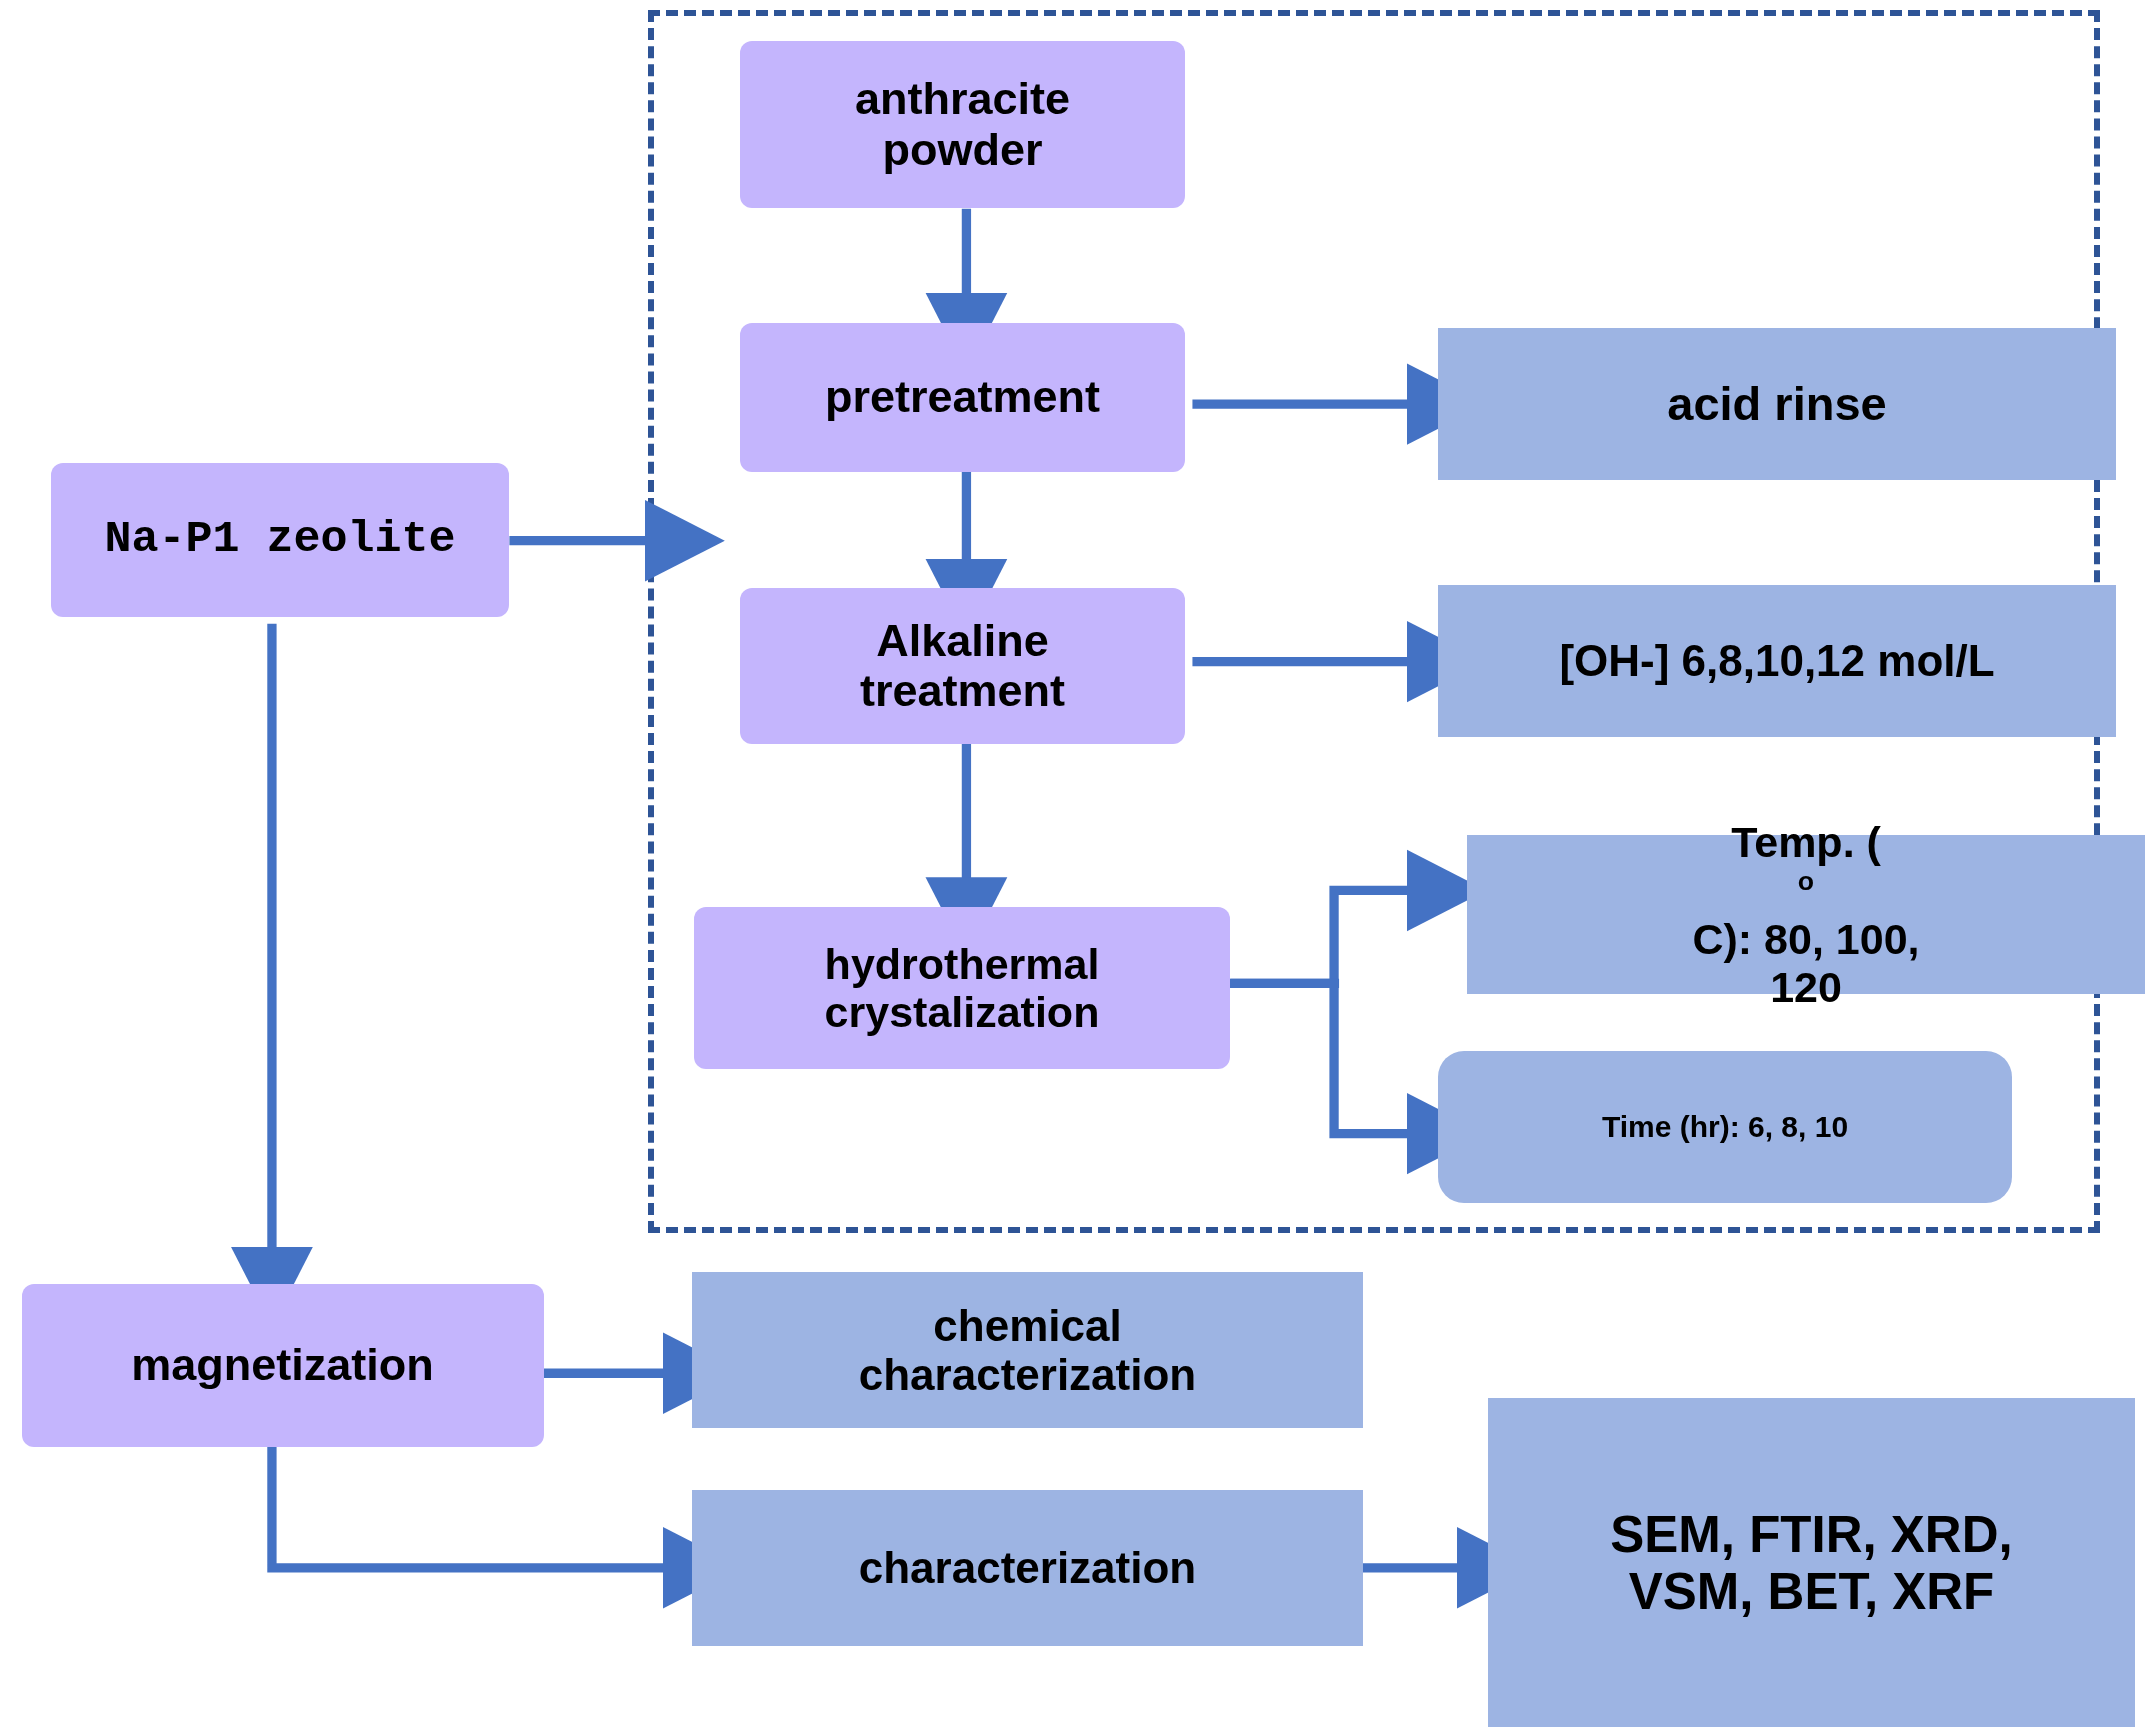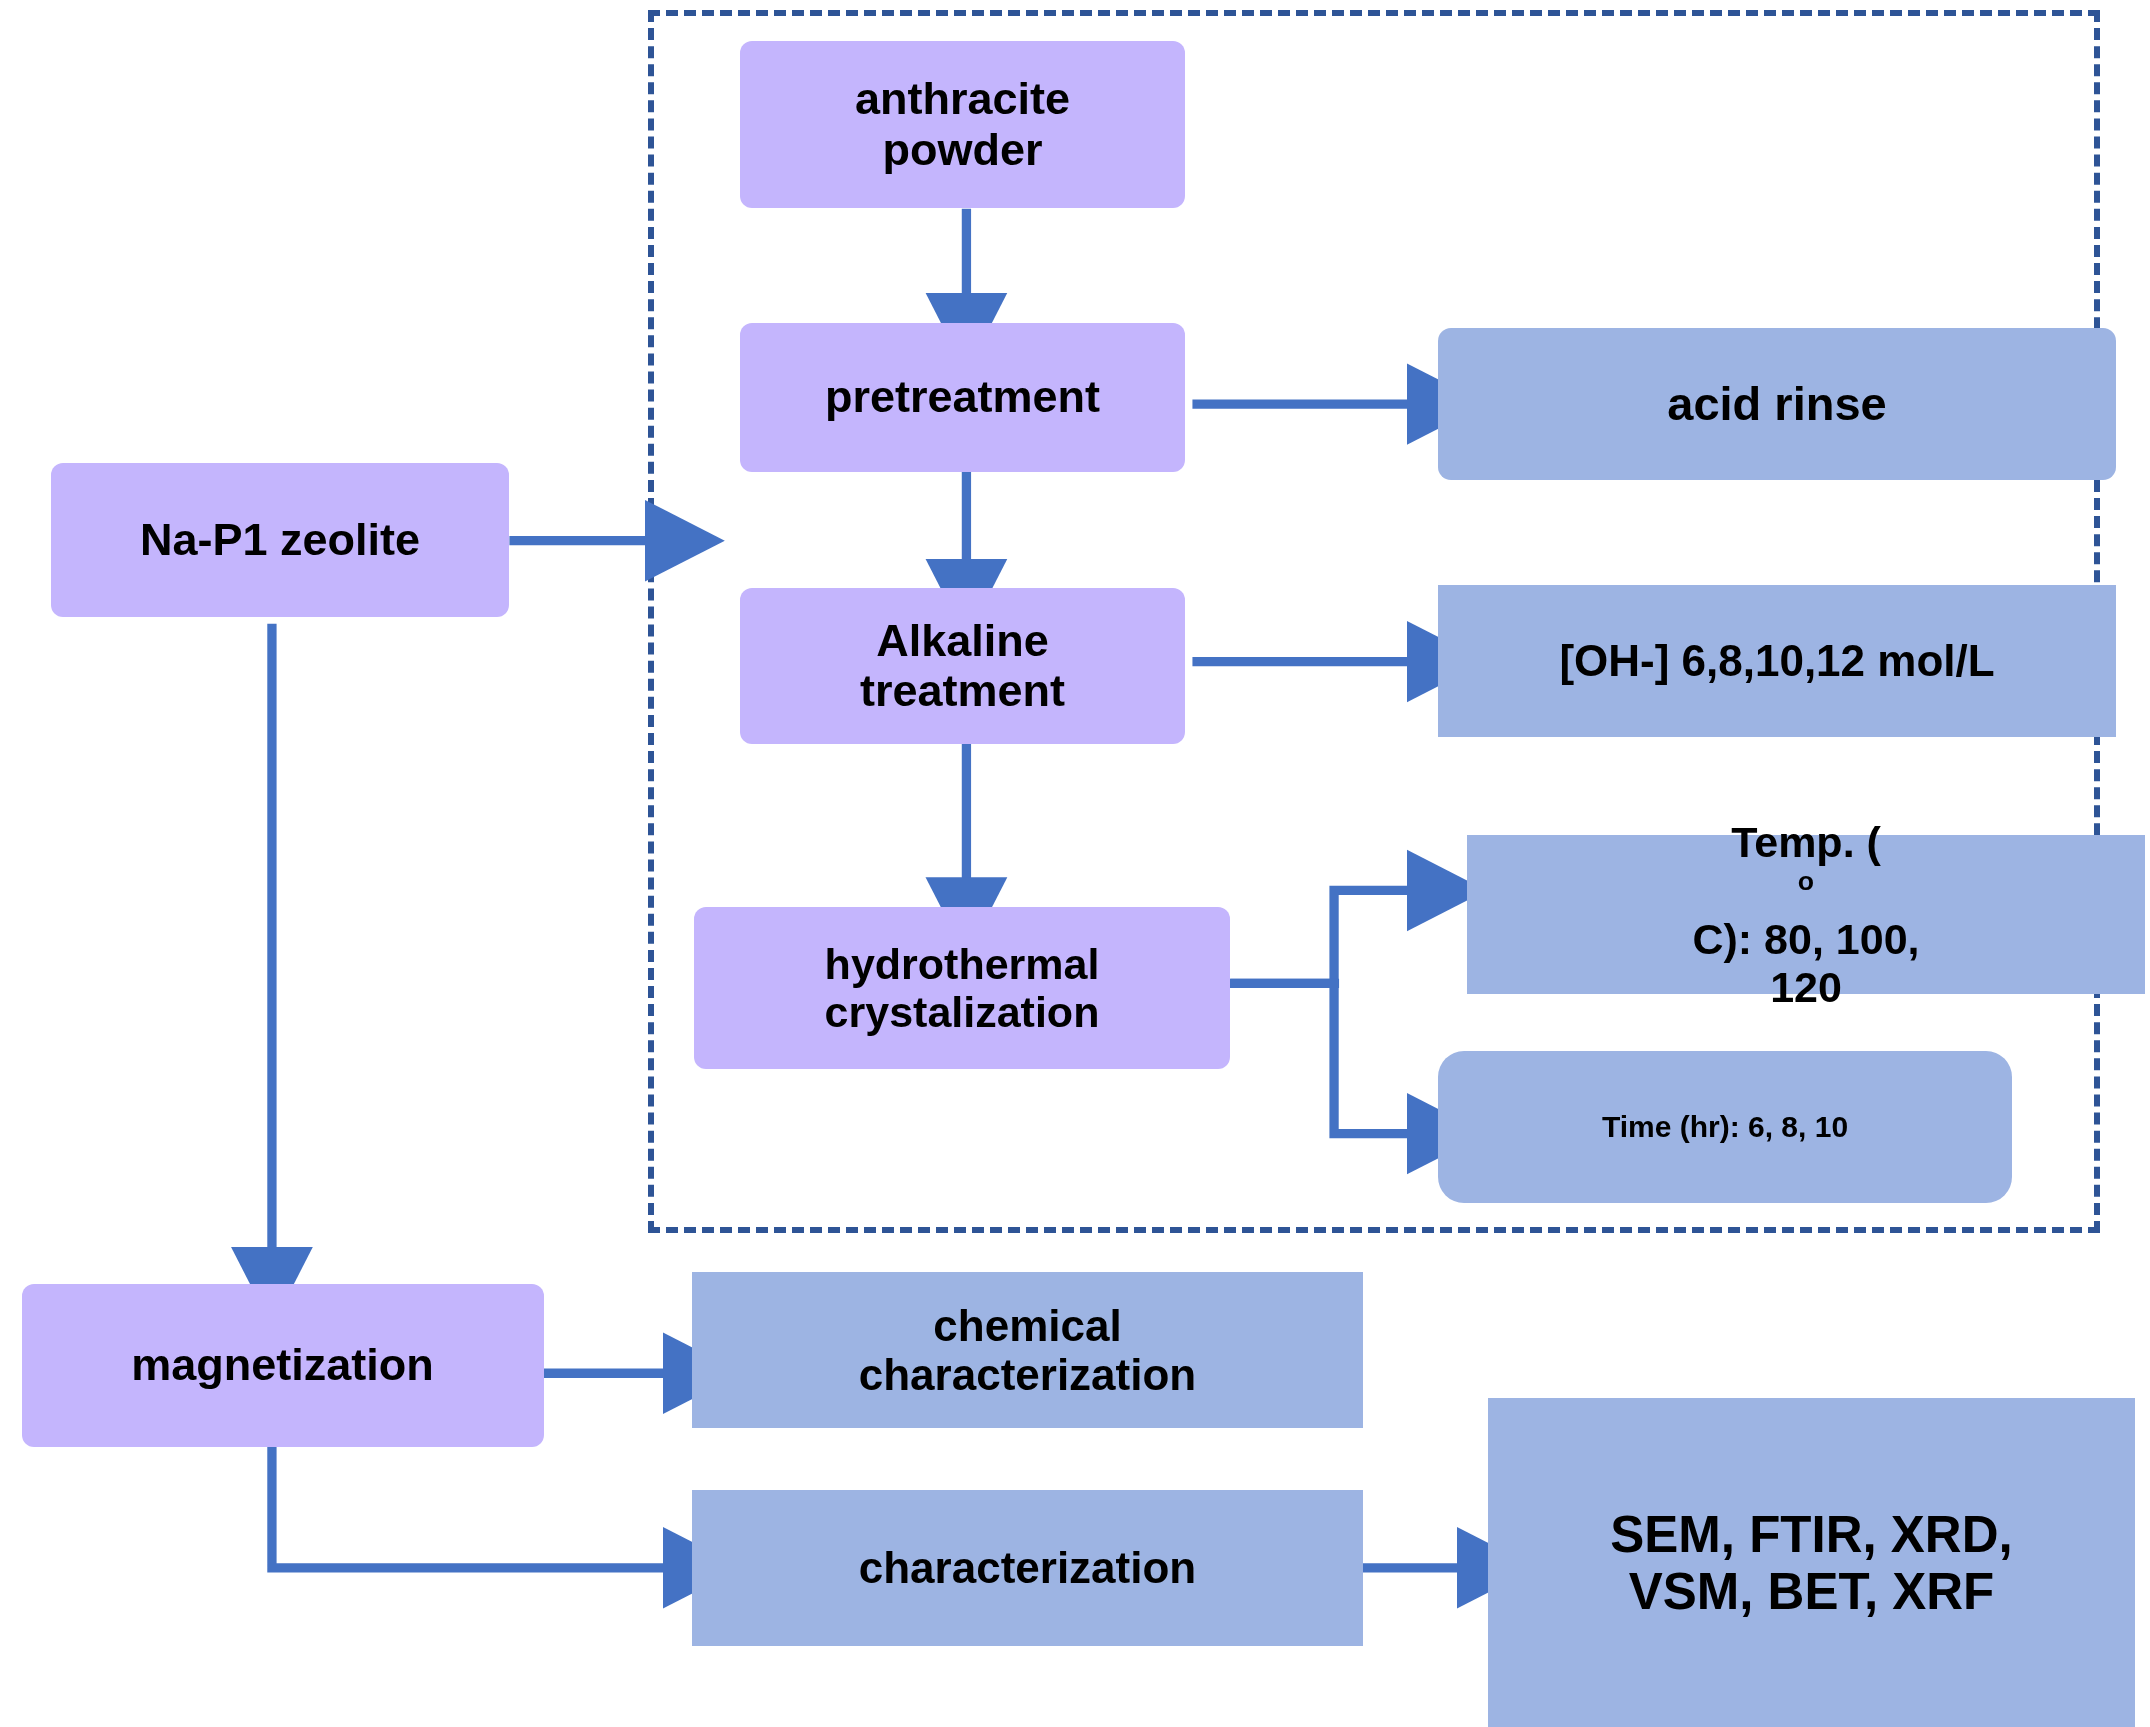--- a/index.html
+++ b/index.html
@@ -113,29 +113,29 @@
     </span>
   </div>
 
   <div class="node node-green" style="left:694px; top:907px; width:536px; height:162px; font-size:43px;">
     <span>
       <span>hydrothermal</span>
       <span>crystalization</span>
     </span>
   </div>
 
-  <div class="node node-green" style="left:51px; top:463px; width:458px; height:154px; font-size:45px;">
+  <div class="node node-green" style="left:51px; top:463px; width:458px; height:154px; font-size:45px;font-family:Liberation Mono, monospace;">
     <span>Na-P1 zeolite</span>
   </div>
 
   <div class="node node-green" style="left:21.5px; top:1284px; width:522px; height:163px; font-size:45px;">
     <span>magnetization</span>
   </div>
 
-  <div class="node node-blue" style="left:1438px; top:328px; width:678px; height:152px; font-size:47px;border-radius:13px;">
+  <div class="node node-blue" style="left:1438px; top:328px; width:678px; height:152px; font-size:47px;">
     <span>acid rinse</span>
   </div>
 
   <div class="node node-blue" style="left:1438px; top:585px; width:678px; height:152px; font-size:44px;">
     <span>[OH-] 6,8,10,12 mol/L</span>
   </div>
 
   <div class="node node-blue" style="left:1438px; top:835px; width:678px; height:159px; font-size:43px;margin-left:29px;">
     <span>
       <span><span>Temp. (</span><sup>o</sup><span>C): 80, 100,</span></span>

